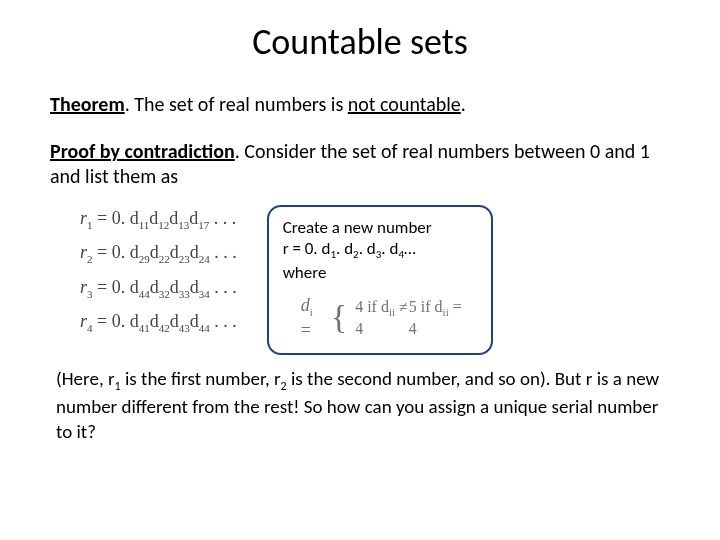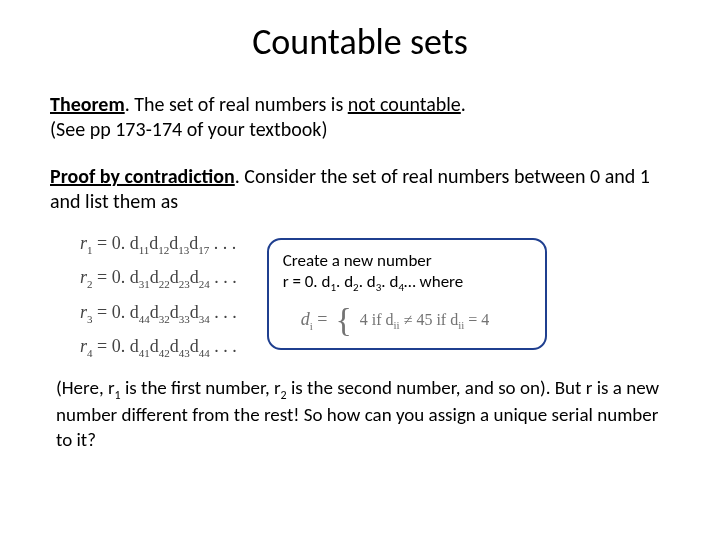--- a/index.html
+++ b/index.html
@@ -41,24 +41,24 @@
     color: #444;
     padding-left: 30px;
     line-height: 1.9;
   }
   .r-list .row { white-space: nowrap; }
   .r-list sub { font-size: 11px; vertical-align: sub; }
   .callout {
     border: 2.5px solid #1f3f8f;
     border-radius: 14px;
     padding: 10px 28px 12px 14px;
-    width: 280px;
+    width: 226px;
     font-size: 17px;
     line-height: 1.25;
-    margin-top: 12px;
+    margin-top: 4px;
   }
   .callout sub { font-size: 11px; vertical-align: sub; }
   .di-eq {
     font-family: "Times New Roman", serif;
     font-size: 18px;
     color: #737373;
     margin-top: 10px;
     display: flex;
     align-items: center;
     gap: 8px;
@@ -78,31 +78,30 @@
 </style>
 </head>
 <body>
 
 <div class="slide">
 
   <h1 class="title">Countable sets</h1>
 
   <div class="body-text para1">
     <span class="bold underline">Theorem</span><span>. The set of real numbers is </span><span class="underline">not countable</span><span>.</span><br>
-    <span>(See pp 173-174 of your textbook)</span>
   </div>
 
   <div class="body-text para2">
     <span class="bold underline">Proof by contradiction</span><span>. Consider the set of real numbers between 0 and 1 and list them as</span>
   </div>
 
   <div class="middle-row">
     <div class="r-list">
       <div class="row"><i>r</i><sub>1</sub><span> = 0. d</span><sub>11</sub><span>d</span><sub>12</sub><span>d</span><sub>13</sub><span>d</span><sub>17</sub><span> . . .</span></div>
-      <div class="row"><i>r</i><sub>2</sub><span> = 0. d</span><sub>31</sub><span>d</span><sub>22</sub><span>d</span><sub>23</sub><span>d</span><sub>24</sub><span> . . .</span></div>
+      <div class="row"><i>r</i><sub>2</sub><span> = 0. d</span><sub>29</sub><span>d</span><sub>22</sub><span>d</span><sub>23</sub><span>d</span><sub>24</sub><span> . . .</span></div>
       <div class="row"><i>r</i><sub>3</sub><span> = 0. d</span><sub>44</sub><span>d</span><sub>32</sub><span>d</span><sub>33</sub><span>d</span><sub>34</sub><span> . . .</span></div>
       <div class="row"><i>r</i><sub>4</sub><span> = 0. d</span><sub>41</sub><span>d</span><sub>42</sub><span>d</span><sub>43</sub><span>d</span><sub>44</sub><span> . . .</span></div>
     </div>
 
     <div class="callout">
       <div>Create a new number</div>
       <div>
         <span>r = 0. d</span><sub>1</sub><span>. d</span><sub>2</sub><span>. d</span><sub>3</sub><span>. d</span><sub>4</sub><span>… where</span>
       </div>
       <div class="di-eq">

